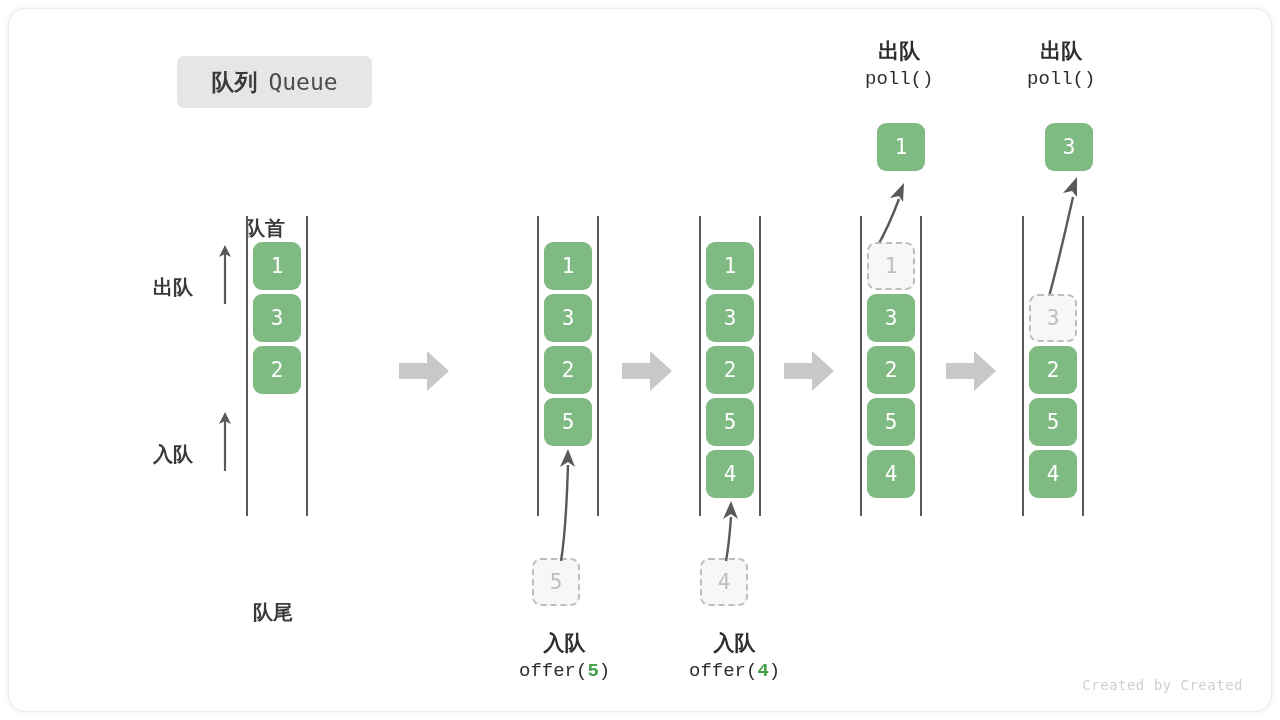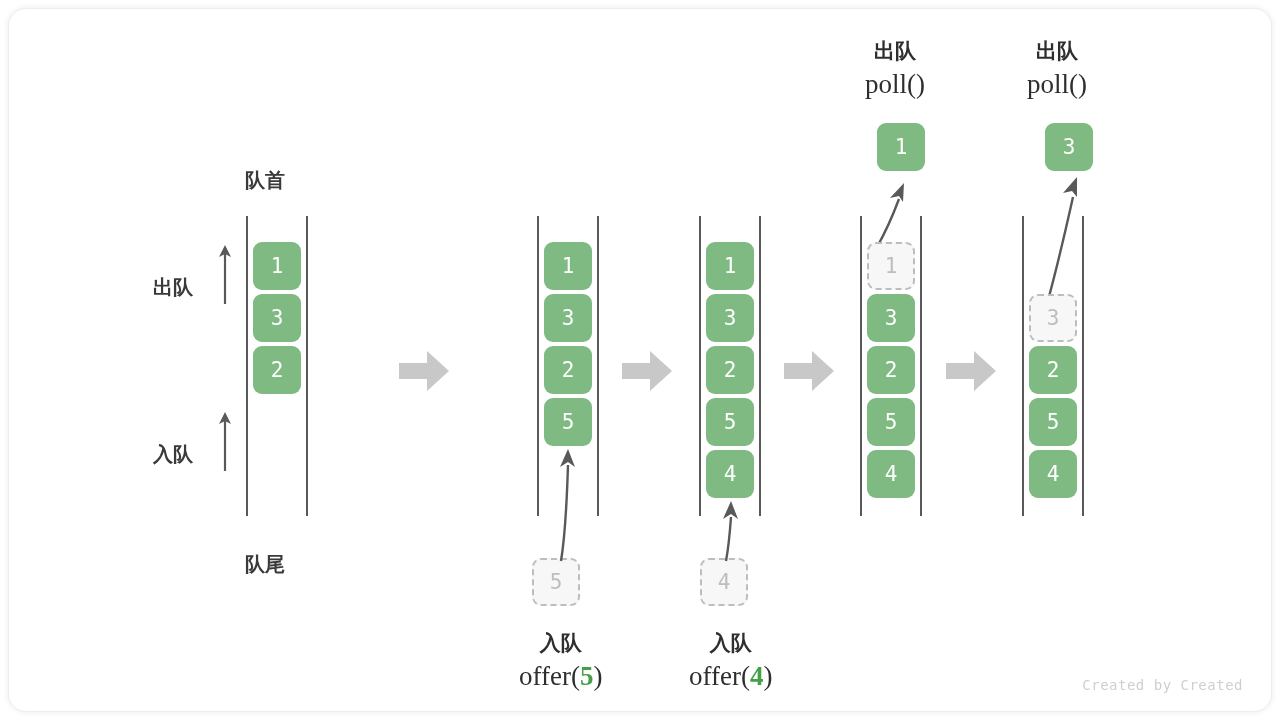--- a/index.html
+++ b/index.html
@@ -44,20 +44,21 @@
   #title-badge .en {
     font-size: 23px; color: #4d4d4d;
     font-family: "DejaVu Sans Mono", monospace;
   }
 
   
   .hdr-label {
     font-size: 20px; font-weight: bold; color: #3a3a3a;
     font-family: "DejaVu Sans", sans-serif;
     white-space: nowrap;
+    margin-top: 48px;
   }
   .side-label {
     font-size: 20px; font-weight: bold; color: #3a3a3a;
     font-family: "DejaVu Sans", sans-serif;
     white-space: nowrap;
   }
 
   
   .rail {
     width: 2px;
@@ -92,42 +93,46 @@
     line-height: 1.38;
     white-space: nowrap;
   }
   .op-caption .cn {
     display: block;
     font-size: 21px; font-weight: bold; color: #2e2e2e;
     font-family: "DejaVu Sans", sans-serif;
   }
   .op-caption .code {
     display: block;
-    font-size: 27px; color: #2e2e2e;
-    font-family: Liberation Serif, serif;
+    font-size: 19px; color: #2e2e2e;
+    font-family: Liberation Mono, monospace;
   }
   .op-caption .code .num { color: #43a047; font-weight: bold; }
 
   
   #watermark {
     right: 28px; bottom: 18px;
     font-size: 14px; color: #cfcfcf;
     font-family: "DejaVu Sans Mono", monospace;
     letter-spacing: 0.5px;
   }
   svg { display: block; overflow: visible; }
 </style>
 </head>
 <body>
 
 <div id="card">
 
+  <div class="abs" id="title-badge">
+    <span class="cn">队列</span>
+    <span class="en">Queue</span>
+  </div>
 
   <div class="abs hdr-label" style="left:236px; top:158px;">队首</div>
-  <div class="abs hdr-label" style="left:236px; top:542px;">队尾</div>
+  <div class="abs hdr-label" style="left:244px; top:542px;">队尾</div>
 
   <div class="abs side-label" style="left:144px; top:265px;">出队</div>
   <div class="abs" style="left:206px; top:233px;">
     <svg width="20" height="64" viewBox="0 0 20 64">
       <line x1="10" y1="62" x2="10" y2="12" stroke="#595959" stroke-width="2.2"></line>
       <path d="M10 3 L16 15 L10 12 L4 15 Z" fill="#595959"></path>
     </svg>
   </div>
 
   <div class="abs side-label" style="left:144px; top:432px;">入队</div>

